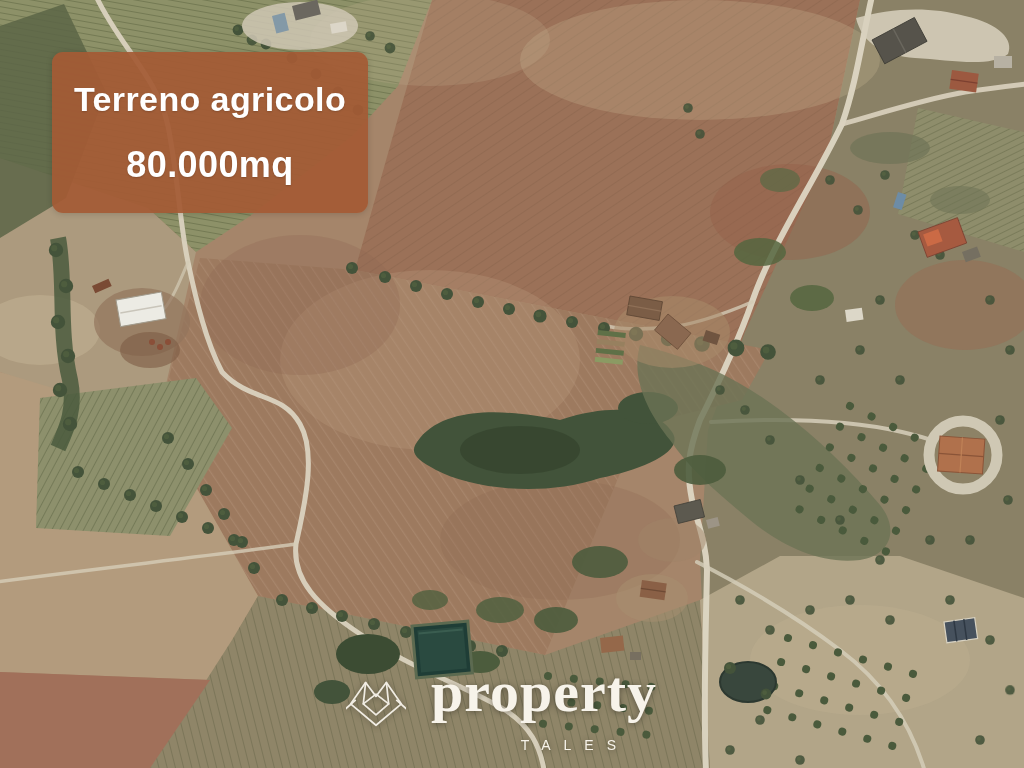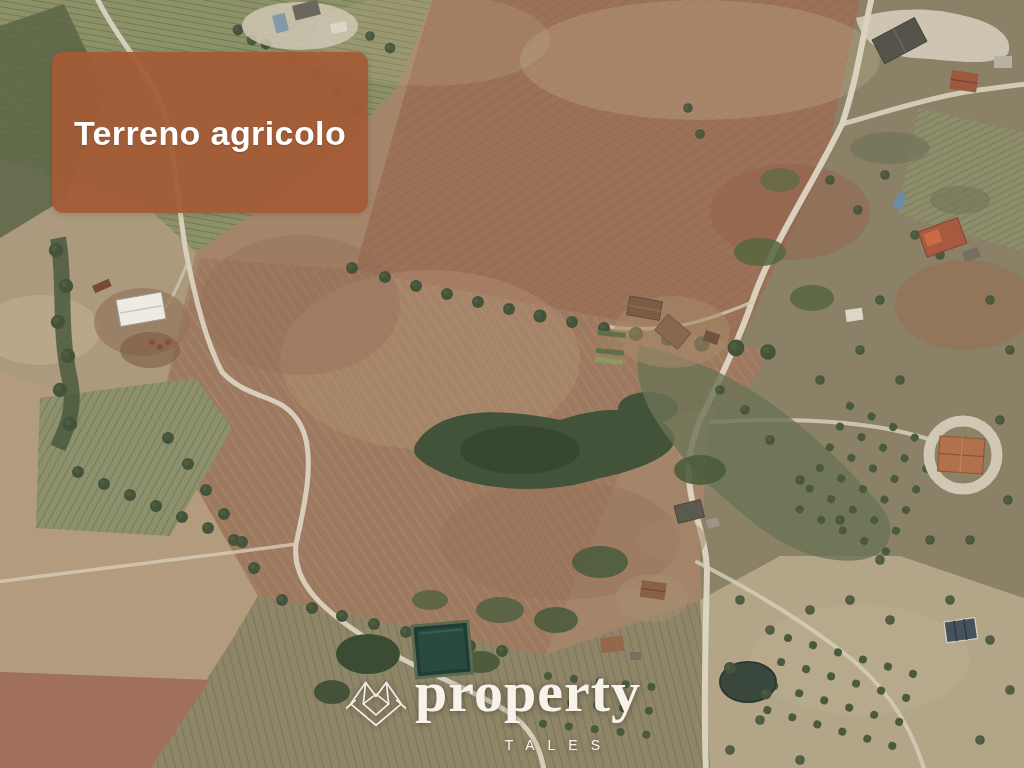--- a/index.html
+++ b/index.html
@@ -12,21 +12,21 @@
           align-items:center;text-align:center;color:#ffffff;font-weight:bold;
           box-shadow:0 1px 6px rgba(0,0,0,.15);}
   .banner-line{font-size:34px;line-height:1;letter-spacing:.4px;
                text-shadow:0 1px 2px rgba(0,0,0,.18);}
   .banner-line.size{font-size:36px;}
   .logo{position:absolute;left:346px;top:662px;display:flex;align-items:flex-start;
         gap:9px;color:#f7f3ea;filter:drop-shadow(0 1px 3px rgba(0,0,0,.38));}
   .logo-icon{width:60px;height:62px;margin-top:8px;flex:0 0 auto;}
   .logo-text{display:flex;flex-direction:column;}
   .logo-word{font-family:"Liberation Serif","DejaVu Serif",serif;font-weight:bold;
-             font-size:58px;line-height:1.02;letter-spacing:1px;}
+             font-size:58px;line-height:1.02;letter-spacing:1px;margin-left:16px;}
   .logo-sub{font-size:14px;letter-spacing:13px;text-align:right;padding-right:28px;
             margin-top:16px;font-weight:normal;}
 </style>
 </head>
 <body>
 
 <div class="stage">
 
   <svg class="terrain" viewBox="0 0 1024 768" aria-hidden="true">
     <defs>
@@ -411,20 +411,21 @@
         <line x1="6" y1="8" x2="50" y2="8" stroke="#3f6254" stroke-width="2" opacity=".8"></line>
       </g>
       <ellipse cx="748" cy="682" rx="28" ry="20" fill="#39473d" stroke="#2c3830" stroke-width="2"></ellipse>
       <use href="#tree" x="730" y="668"></use>
         <use href="#tree" transform="translate(766,694) scale(.9)"></use>
     </g>
   </svg>
 
   <div class="banner">
     <div class="banner-line">Terreno agricolo</div>
+    <div class="banner-line size">80.000mq</div>
   </div>
 
   <div class="logo">
     <svg class="logo-icon" viewBox="0 0 104 100" aria-hidden="true">
       <g fill="none" stroke="#f7f3ea" stroke-width="3" stroke-linejoin="round" stroke-linecap="round" opacity=".95">
         <path d="M8,55 L34,18 L52,42 L70,18 L96,55 L52,92 Z"></path>
         <path d="M30,55 L52,38 L74,55 L52,74 Z"></path>
         <path d="M34,18 L30,55 M70,18 L74,55"></path>
         <path d="M0,63 L16,49 M88,49 L104,63"></path>
       </g>

